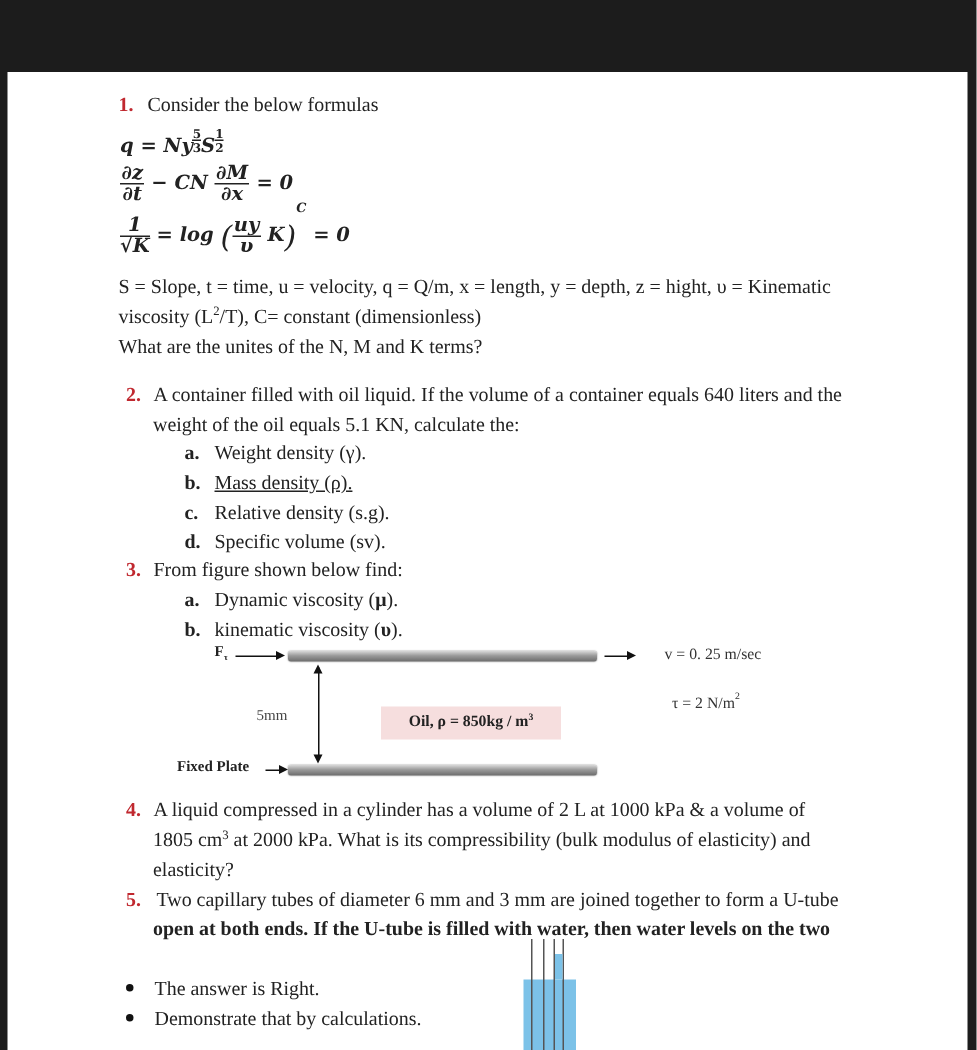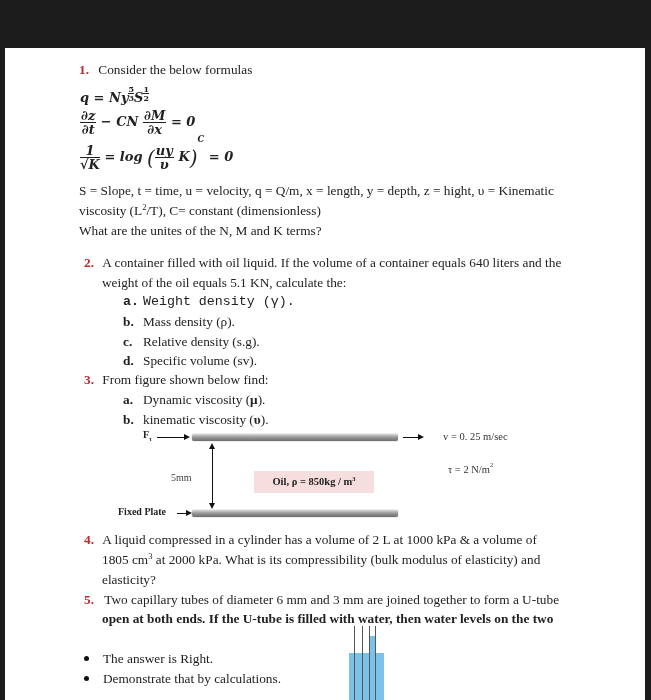--- a/index.html
+++ b/index.html
@@ -68,22 +68,22 @@
   <div class="abs txt" style="left:74px;top:153px;">
     <span>viscosity (L</span><span class="sup" style="top:-4px">2</span><span>/T), C= constant (dimensionless)</span>
   </div>
   <div class="abs txt" style="left:74px;top:173px;">What are the unites of the N, M and K terms?</div>
 
   <div class="abs txt" style="left:79px;top:205px;">
     <span class="num">2.</span>
     <span style="margin-left:5px">A container filled with oil liquid. If the volume of a container equals 640 liters and the</span>
   </div>
   <div class="abs txt" style="left:97px;top:225px;">weight of the oil equals 5.1 KN, calculate the:</div>
-  <div class="abs txt" style="left:118px;top:244px;font-family:Liberation Mono, monospace;"><span class="letter">a.</span><span>Weight density (γ).</span></div>
-  <div class="abs txt" style="left:118px;top:264px;"><span class="letter">b.</span><span>Mass density (ρ).</span></div>
+  <div class="abs txt" style="left:118px;top:244px;"><span class="letter">a.</span><span>Weight density (γ).</span></div>
+  <div class="abs txt" style="left:118px;top:264px;text-decoration:underline;"><span class="letter">b.</span><span>Mass density (ρ).</span></div>
   <div class="abs txt" style="left:118px;top:284px;"><span class="letter">c.</span><span>Relative density (s.g).</span></div>
   <div class="abs txt" style="left:118px;top:303px;"><span class="letter">d.</span><span>Specific volume (sv).</span></div>
 
   <div class="abs txt" style="left:79px;top:322px;">
     <span class="num">3.</span>
     <span style="margin-left:5px">From figure shown below find:</span>
   </div>
   <div class="abs txt" style="left:118px;top:342px;"><span class="letter">a.</span><span>Dynamic viscosity (</span><b>μ</b><span>).</span></div>
   <div class="abs txt" style="left:118px;top:362px;"><span class="letter">b.</span><span>kinematic viscosity (</span><b>υ</b><span>).</span></div>
 

